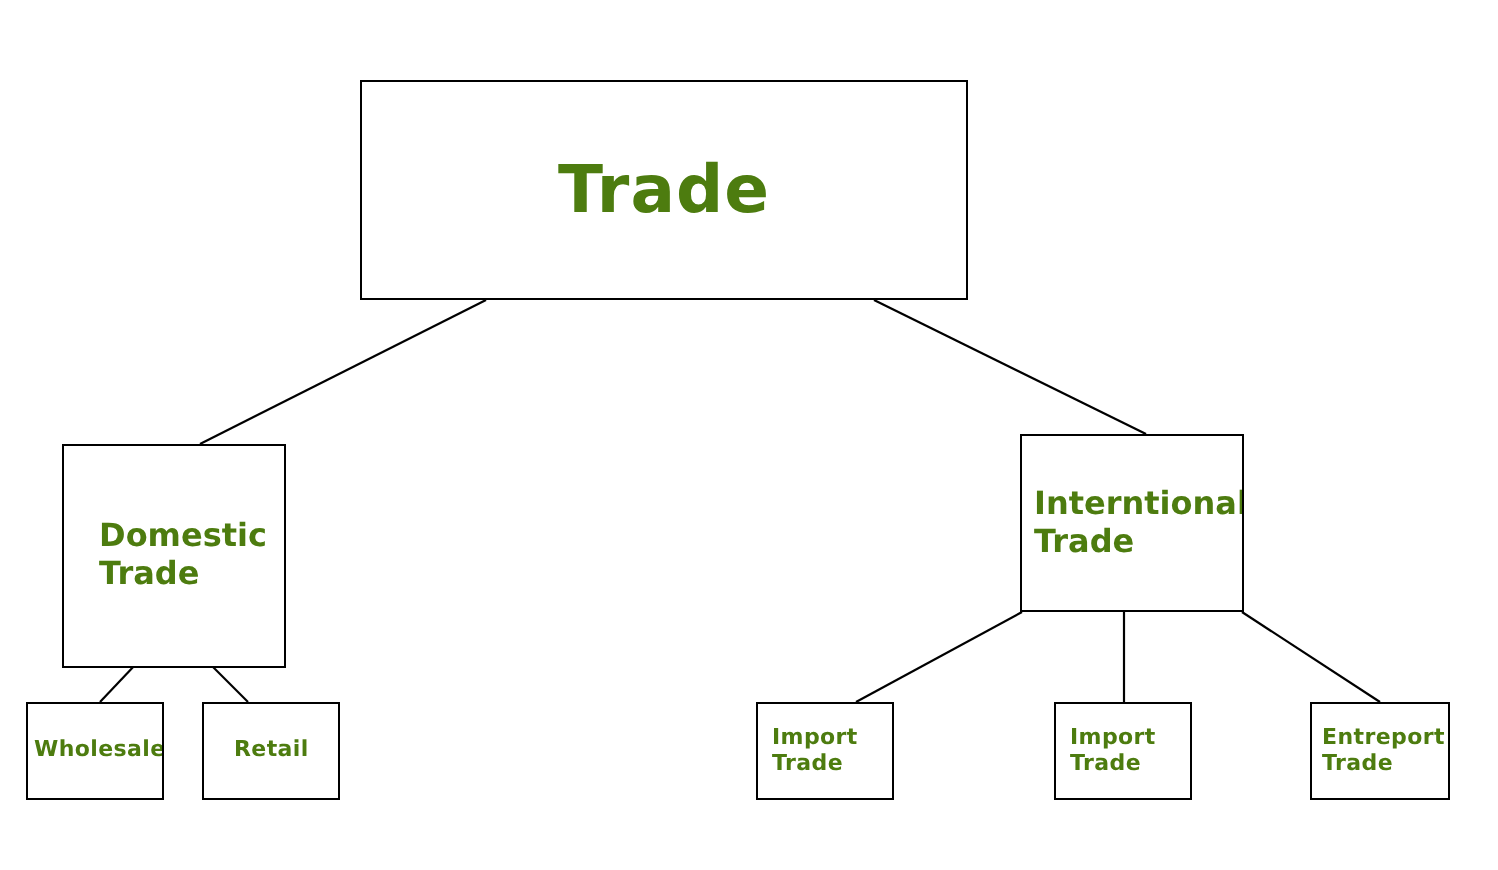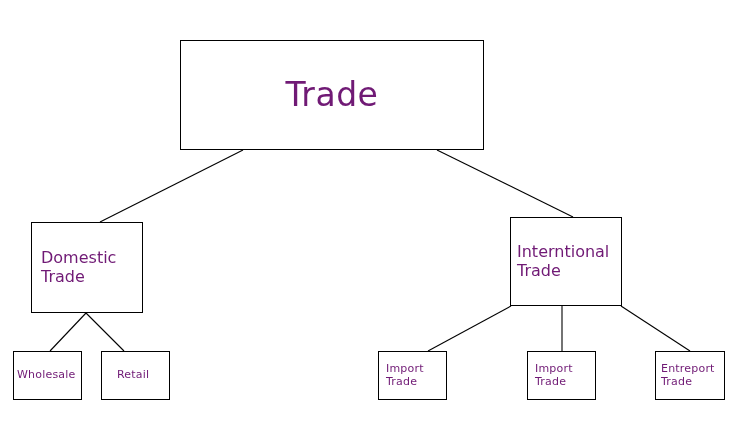--- a/index.html
+++ b/index.html
@@ -30,22 +30,22 @@
     position: absolute;
     box-sizing: border-box;
     border: 1px solid #000000;
     background: #ffffff;
     display: flex;
     align-items: center;
     overflow: hidden;
   }
   .node-label {
     display: block;
-    font-weight: normal;
-    color: #701a75;
+    font-weight: bold;
+    color: #4d7c0f;
     line-height: 1.18;
     white-space: pre-line;
   }
 
   
   .node--root {
     left: 180px;
     top: 40px;
     width: 304px;
     height: 110px;
@@ -63,21 +63,22 @@
     justify-content: flex-start;
   }
   .node--branch .node-label {
     font-size: 16px;
     padding-left: 9px;
     text-align: left;
   }
   .node--domestic {
     left: 31px;
     top: 222px;
-    height: 91px;
+    height: 112px;
+    justify-content: center;
   }
   .node--international {
     left: 510px;
     top: 217px;
     height: 89px;
   }
   .node--international .node-label {
     padding-left: 6px;
   }
 

